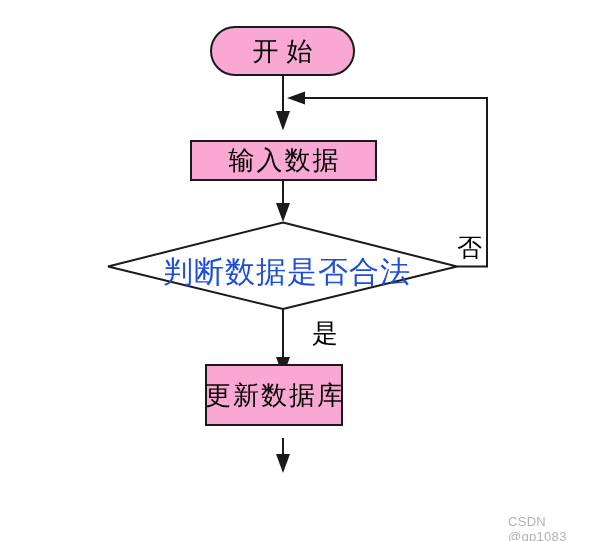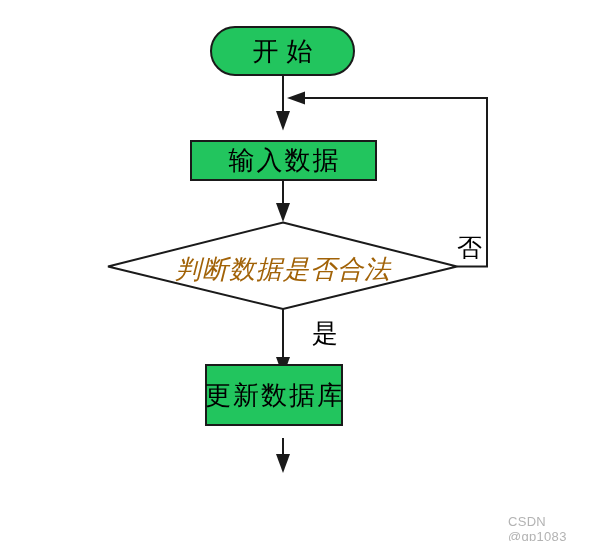--- a/index.html
+++ b/index.html
@@ -17,46 +17,45 @@
   }
   svg.wires {
     position: absolute;
     left: 0;
     top: 0;
   }
   .node {
     position: absolute;
     box-sizing: border-box;
     border: 2px solid #1a1a1a;
-    background: #22c55e;
+    background: #f9a8d4;
     display: flex;
     align-items: center;
     justify-content: center;
     font-size: 26px;
     color: #000000;
     letter-spacing: 2px;
     padding-left: 2px;
     white-space: nowrap;
   }
   .terminator {
     border-radius: 26px;
     letter-spacing: 8px;
     padding-left: 8px;
   }
   .decision-label {
     position: absolute;
     left: 163px;
     top: 252px;
     width: 240px;
     text-align: center;
-    font-size: 26px;
-    color: #a16207;
+    font-size: 30px;
+    color: #1d4ed8;
     letter-spacing: 1px;
     white-space: nowrap;
-    font-style: italic;
   }
   .edge-label {
     position: absolute;
     font-size: 26px;
     color: #000000;
     line-height: 1.1;
   }
   .watermark {
     position: absolute;
     left: 508px;

